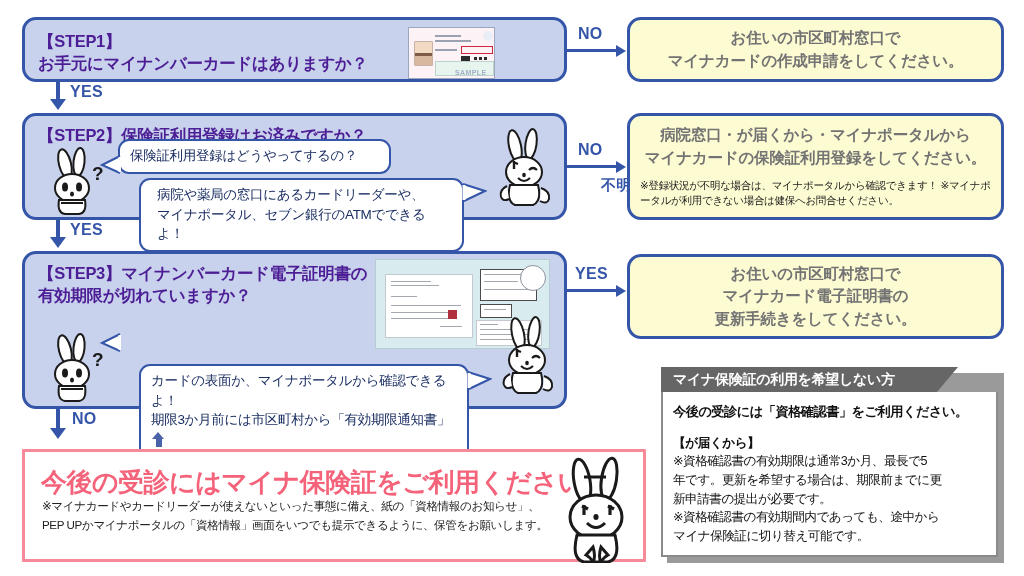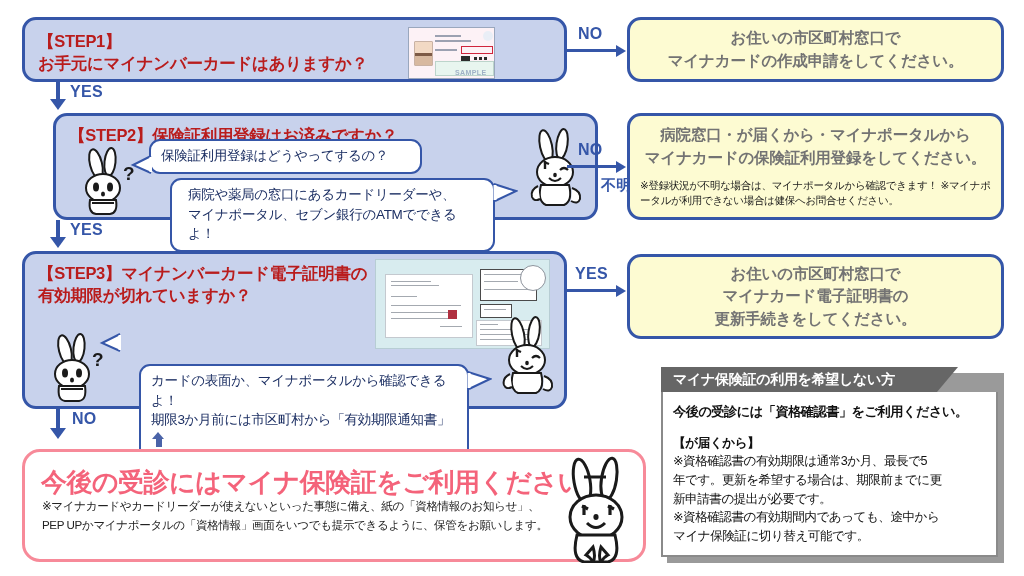--- a/index.html
+++ b/index.html
@@ -42,21 +42,21 @@
   .abox .note{
     color:#1a1a1a;
     font-size:10.5px;
     line-height:1.45;
     margin-top:9px;
     text-align:left;
     letter-spacing:-0.3px;
   }
 
   .steptitle{
-    color:#b91c1c;
+    color:#4c1d95;
     font-weight:bold;
     font-size:16.5px;
     line-height:1.35;
     letter-spacing:-0.3px;
     white-space:pre-line;
   }
 
   
   .bubble{
     background:#ffffff;
@@ -91,21 +91,21 @@
     width:0;height:0;
     border-top:6px solid transparent;
     border-bottom:6px solid transparent;
     border-left:10px solid #3556a8;
   }
 
   
   .pinkbox{
     background:#ffffff;
     border:3px solid #f78a99;
-    border-radius:18px;
+    border-radius:1px;
   }
   .pinktitle{
     color:#f4637a;
     font-weight:bold;
     font-size:26px;
     letter-spacing:-0.5px;
     white-space:nowrap;
   }
   .pinknote{
     color:#222222;
@@ -242,21 +242,21 @@
 
   <div class="abs abox" style="left:627px;top:17px;width:377px;height:65px;">
     <div class="main" style="white-space:pre-line;">お住いの市区町村窓口で
 マイナカードの作成申請をしてください。</div>
   </div>
 
   <div class="abs vline" style="left:56px;top:82px;height:19px;"></div>
   <div class="abs vhead" style="left:50px;top:99px;"></div>
   <div class="abs arrowlabel" style="left:70px;top:83px;">YES</div>
 
-  <div class="abs qbox" style="left:22px;top:113px;width:545px;height:107px;margin-left:31px;">
+  <div class="abs qbox" style="left:22px;top:113px;width:545px;height:107px;">
     <div class="abs steptitle" style="left:13px;top:8px;">【STEP2】保険証利用登録はお済みですか？</div>
 
     <div class="abs" style="left:20px;top:30px;width:70px;height:70px;">
       <svg viewBox="0 0 70 70" width="70" height="70">
         <g fill="#ffffff" stroke="#1a1a1a" stroke-width="2">
           <ellipse cx="20" cy="18" rx="6" ry="15" transform="rotate(-14 20 18)"></ellipse>
           <ellipse cx="34" cy="16" rx="5.5" ry="14" transform="rotate(6 34 16)"></ellipse>
           <ellipse cx="27" cy="42" rx="17" ry="14"></ellipse>
           <path d="M14 54 q-2 13 6 14 h14 q8 -1 6 -14 z"></path>
         </g>

